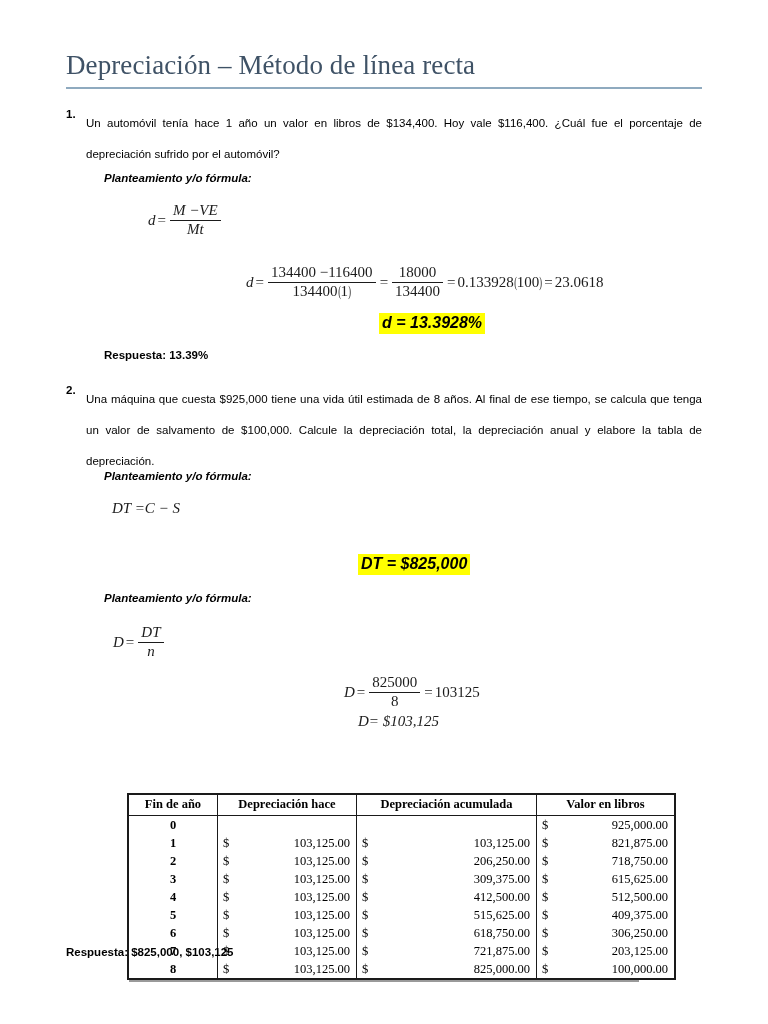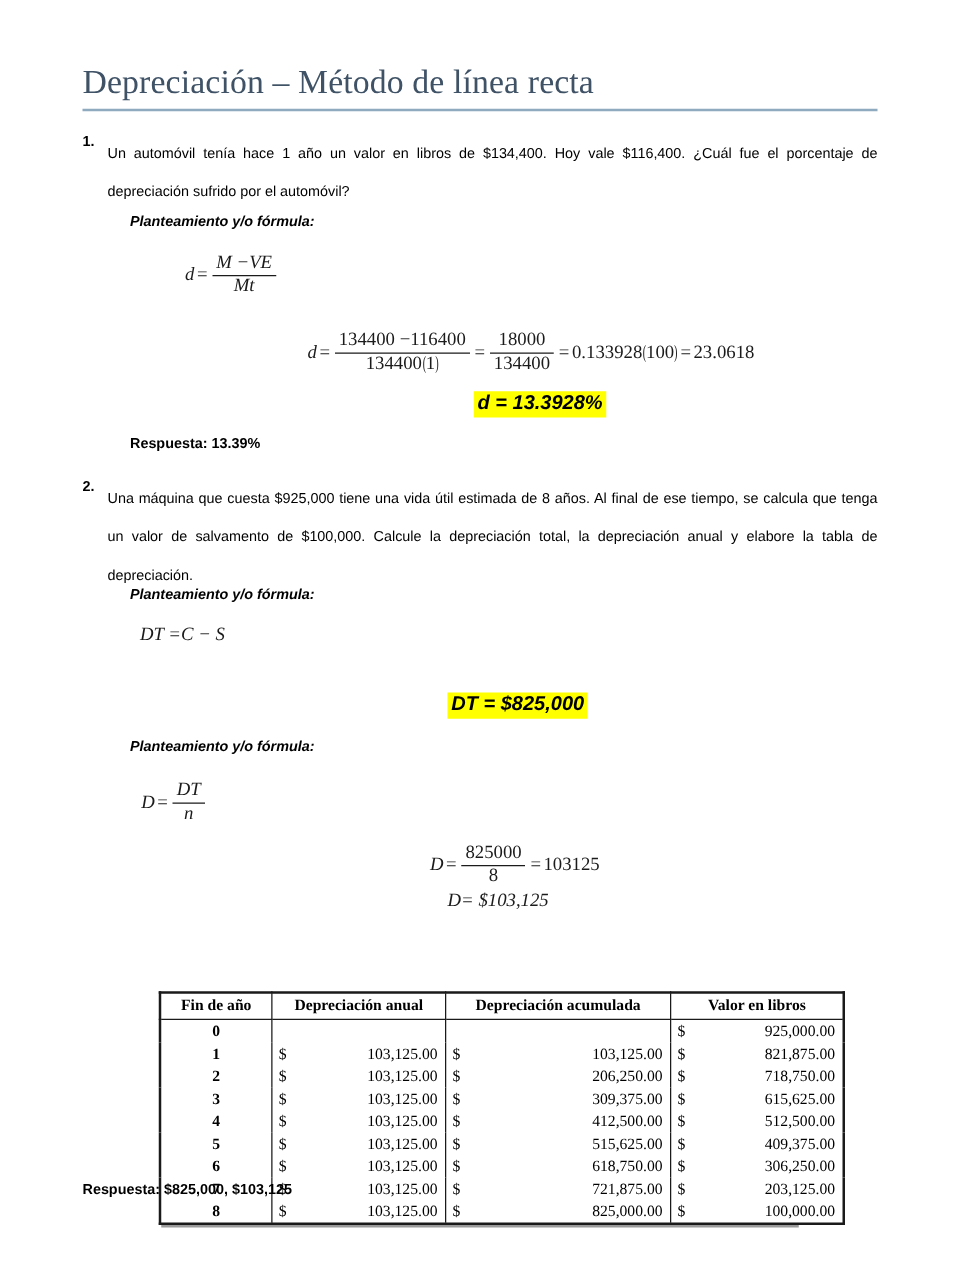--- a/index.html
+++ b/index.html
@@ -295,21 +295,21 @@
 
   <div class="math" style="left:358px; top:713px;">
     <span class="var">D= $103,125</span>
   </div>
 
   <div class="dep-table-wrap">
     <table class="dep">
       <thead>
         <tr>
           <th class="c-year">Fin de año</th>
-          <th class="col-anual">Depreciación anual</th>
+          <th class="col-anual">Depreciación hace</th>
           <th class="col-acum">Depreciación acumulada</th>
           <th class="col-libros">Valor en libros</th>
         </tr>
       </thead>
       <tbody id="dep-body">
           <tr>
             <td class="c-year">0</td>
             <td class="c-money col-anual"></td>
             <td class="c-money col-acum"></td>
             <td class="c-money col-libros">

